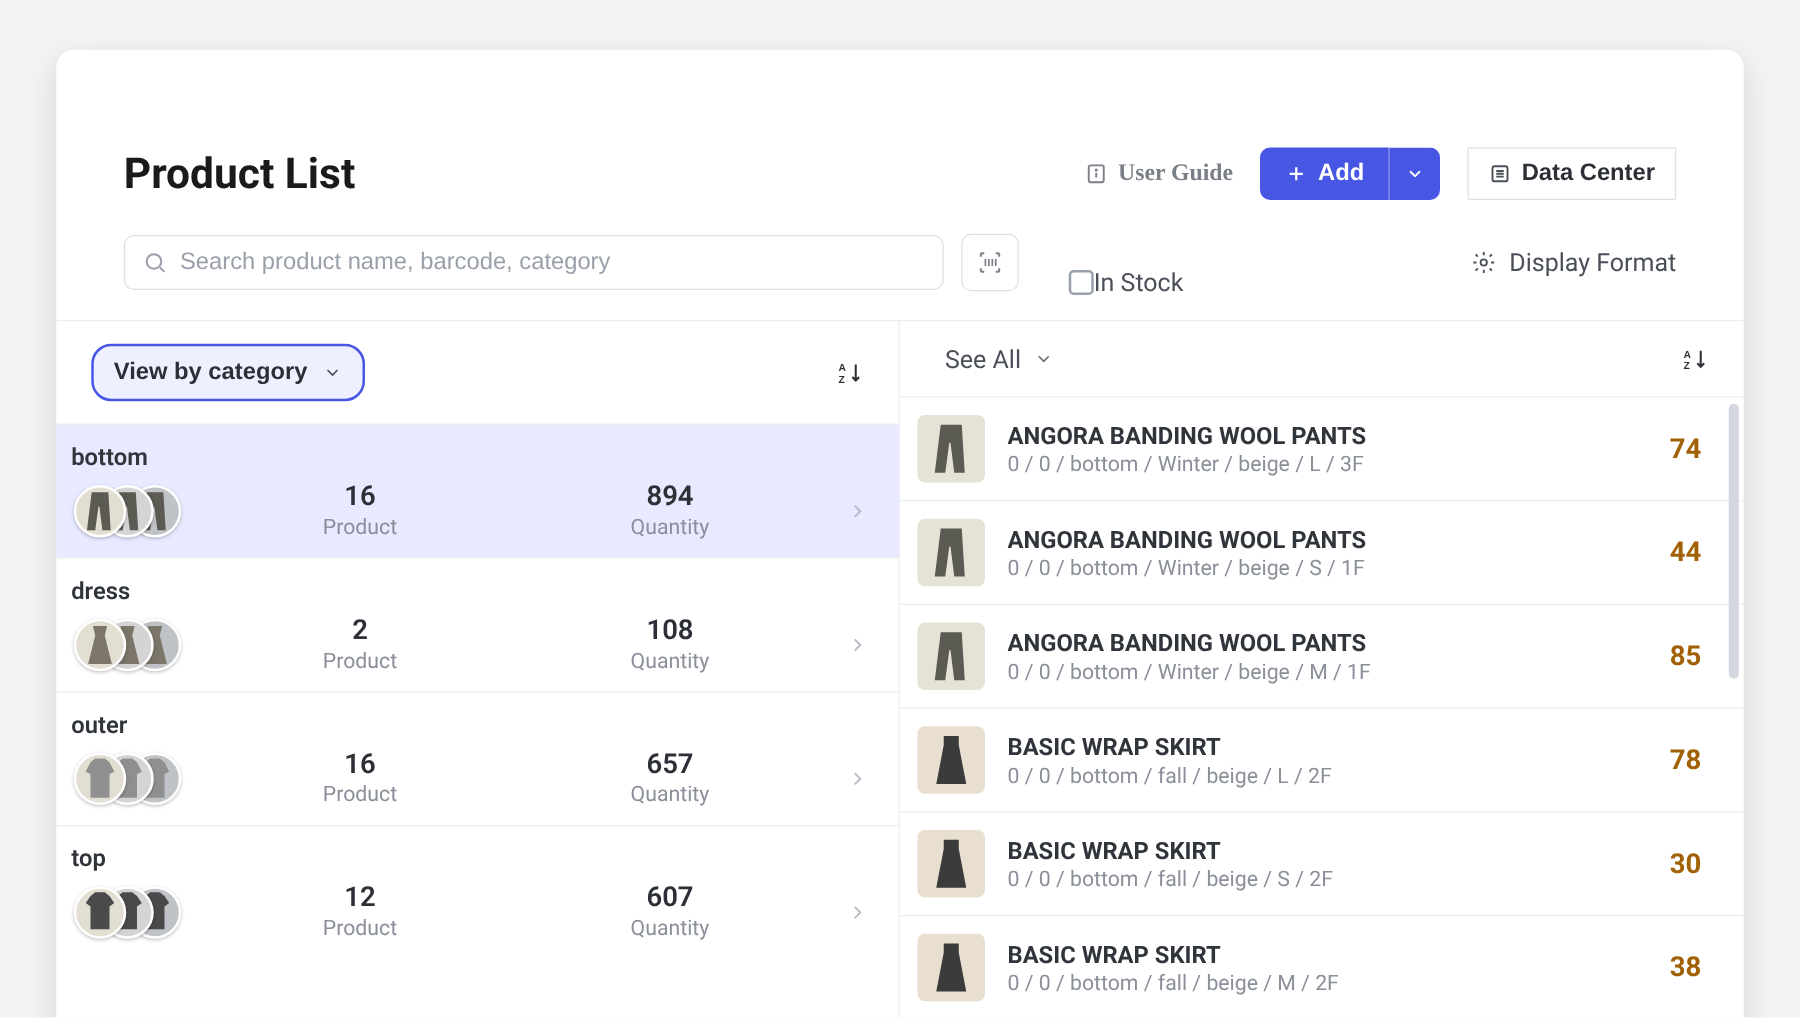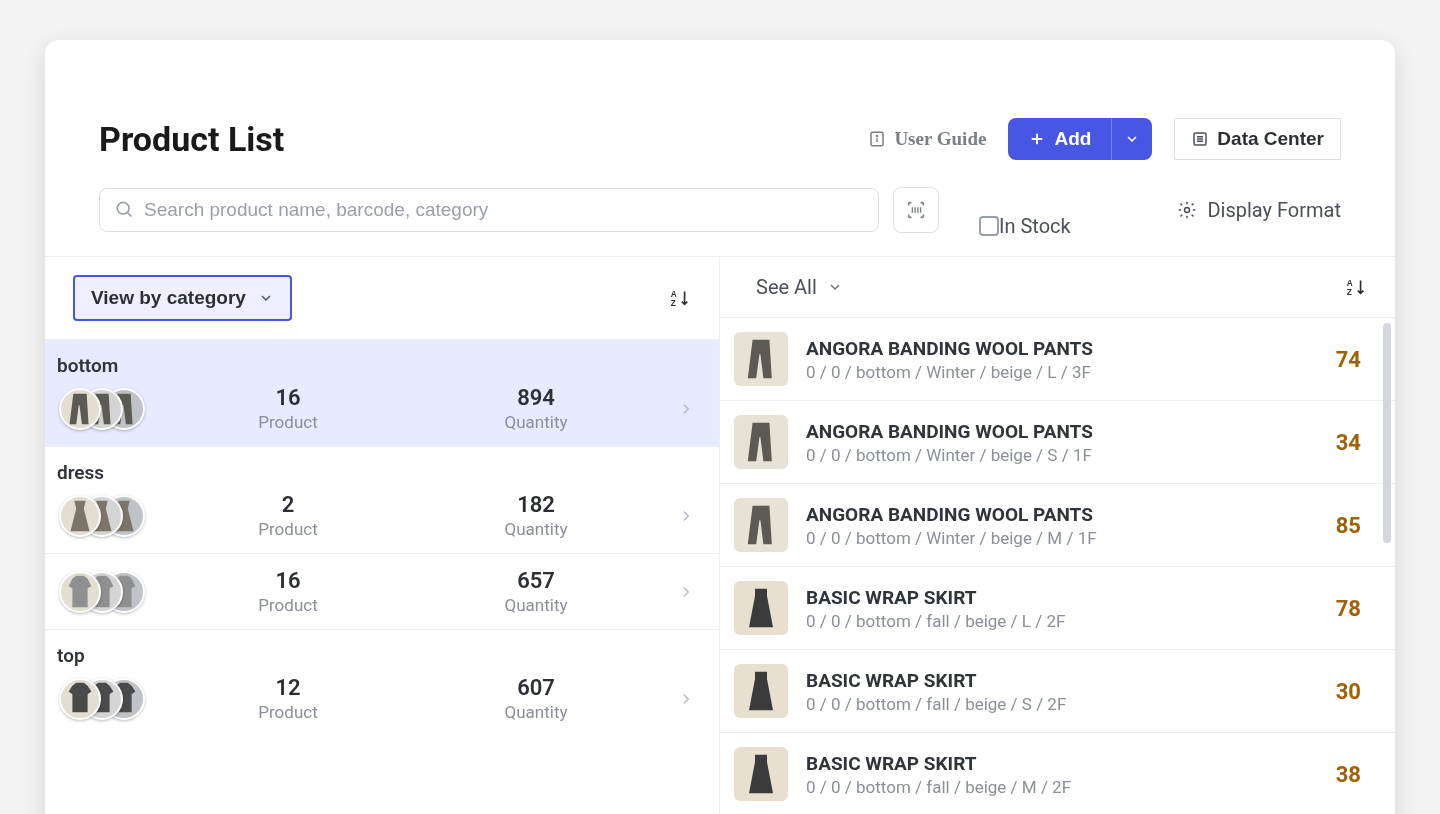--- a/index.html
+++ b/index.html
@@ -94,25 +94,25 @@
 
   
   .toolbar {
     display: flex;
     align-items: center;
     padding: 22px 54px 18px 54px;
     gap: 14px;
   }
   .search-box {
     display: flex;
-    align-items: flex-start;
+    align-items: center;
     border: 1px solid #dcdfe6;
     border-radius: 8px;
     padding: 10px 14px;
-    width: 780px;
+    width: 656px;
     color: #8a8f99;
   }
   .search-box input {
     border: none;
     outline: none;
     font-size: 19px;
     color: #4a4f58;
     margin-left: 10px;
     flex: 1;
   }
@@ -169,21 +169,21 @@
     display: flex;
     align-items: center;
     justify-content: space-between;
     padding: 18px 28px;
   }
   .view-category {
     display: inline-flex;
     align-items: center;
     gap: 12px;
     border: 2px solid #4756e3;
-    border-radius: 4px;
+    border-radius: 16px;
     padding: 10px 16px;
     color: #2c2f35;
     font-size: 19px;
     font-weight: 600;
     cursor: pointer;
     background: #eef0ff;
   }
   .see-all {
     display: inline-flex;
     align-items: center;
@@ -487,32 +487,33 @@
                       <path fill="#7b7669" d="M14 4h12l-2 8 6 24H10l6-24z"></path>
                     </svg>
                   </span>
                 </div>
                 <div class="cat-metrics">
                   <div class="metric">
                     <div class="metric-num">2</div>
                     <div class="metric-label">Product</div>
                   </div>
                   <div class="metric">
-                    <div class="metric-num">182</div>
+                    <div class="metric-num">108</div>
                     <div class="metric-label">Quantity</div>
                   </div>
                 </div>
                 <span class="cat-chevron">
                   <svg viewBox="0 0 24 24" width="18" height="18" stroke="#b6bbc4" stroke-width="2" fill="none">
                     <path d="M9 6l6 6-6 6"></path>
                   </svg>
                 </span>
               </div>
             </div>
             <div class="cat-row">
+              <div class="cat-name">outer</div>
               <div class="cat-body">
                 <div class="thumbs">
                   <span class="thumb" style="background: rgb(226, 222, 209); z-index: 3;">
                     <svg viewBox="0 0 40 40" width="30" height="30">
                       <path fill="#8f8f8f" d="M12 6l4-3h8l4 3 4 8-4 2V36H12V16l-4-2z"></path>
                     </svg>
                   </span>
                   <span class="thumb" style="background: rgb(212, 212, 212); z-index: 2;">
                     <svg viewBox="0 0 40 40" width="30" height="30">
                       <path fill="#8f8f8f" d="M12 6l4-3h8l4 3 4 8-4 2V36H12V16l-4-2z"></path>
@@ -619,21 +620,21 @@
             <div class="prod-row">
               <span class="prod-thumb" style="background: rgb(230, 226, 214);">
                 <svg viewBox="0 0 40 40" width="48" height="48">
                   <path fill="#5b5a53" d="M13 4h14l2 32h-7l-2.5-20h-.8L16 36H9z"></path>
                 </svg>
               </span>
               <div class="prod-info">
                 <div class="prod-title">ANGORA BANDING WOOL PANTS</div>
                 <div class="prod-path">0 / 0 / bottom / Winter / beige / S / 1F</div>
               </div>
-              <div class="prod-count">34</div>
+              <div class="prod-count">44</div>
             </div>
             <div class="prod-row">
               <span class="prod-thumb" style="background: rgb(230, 226, 214);">
                 <svg viewBox="0 0 40 40" width="48" height="48">
                   <path fill="#5b5a53" d="M13 4h14l2 32h-7l-2.5-20h-.8L16 36H9z"></path>
                 </svg>
               </span>
               <div class="prod-info">
                 <div class="prod-title">ANGORA BANDING WOOL PANTS</div>
                 <div class="prod-path">0 / 0 / bottom / Winter / beige / M / 1F</div>

